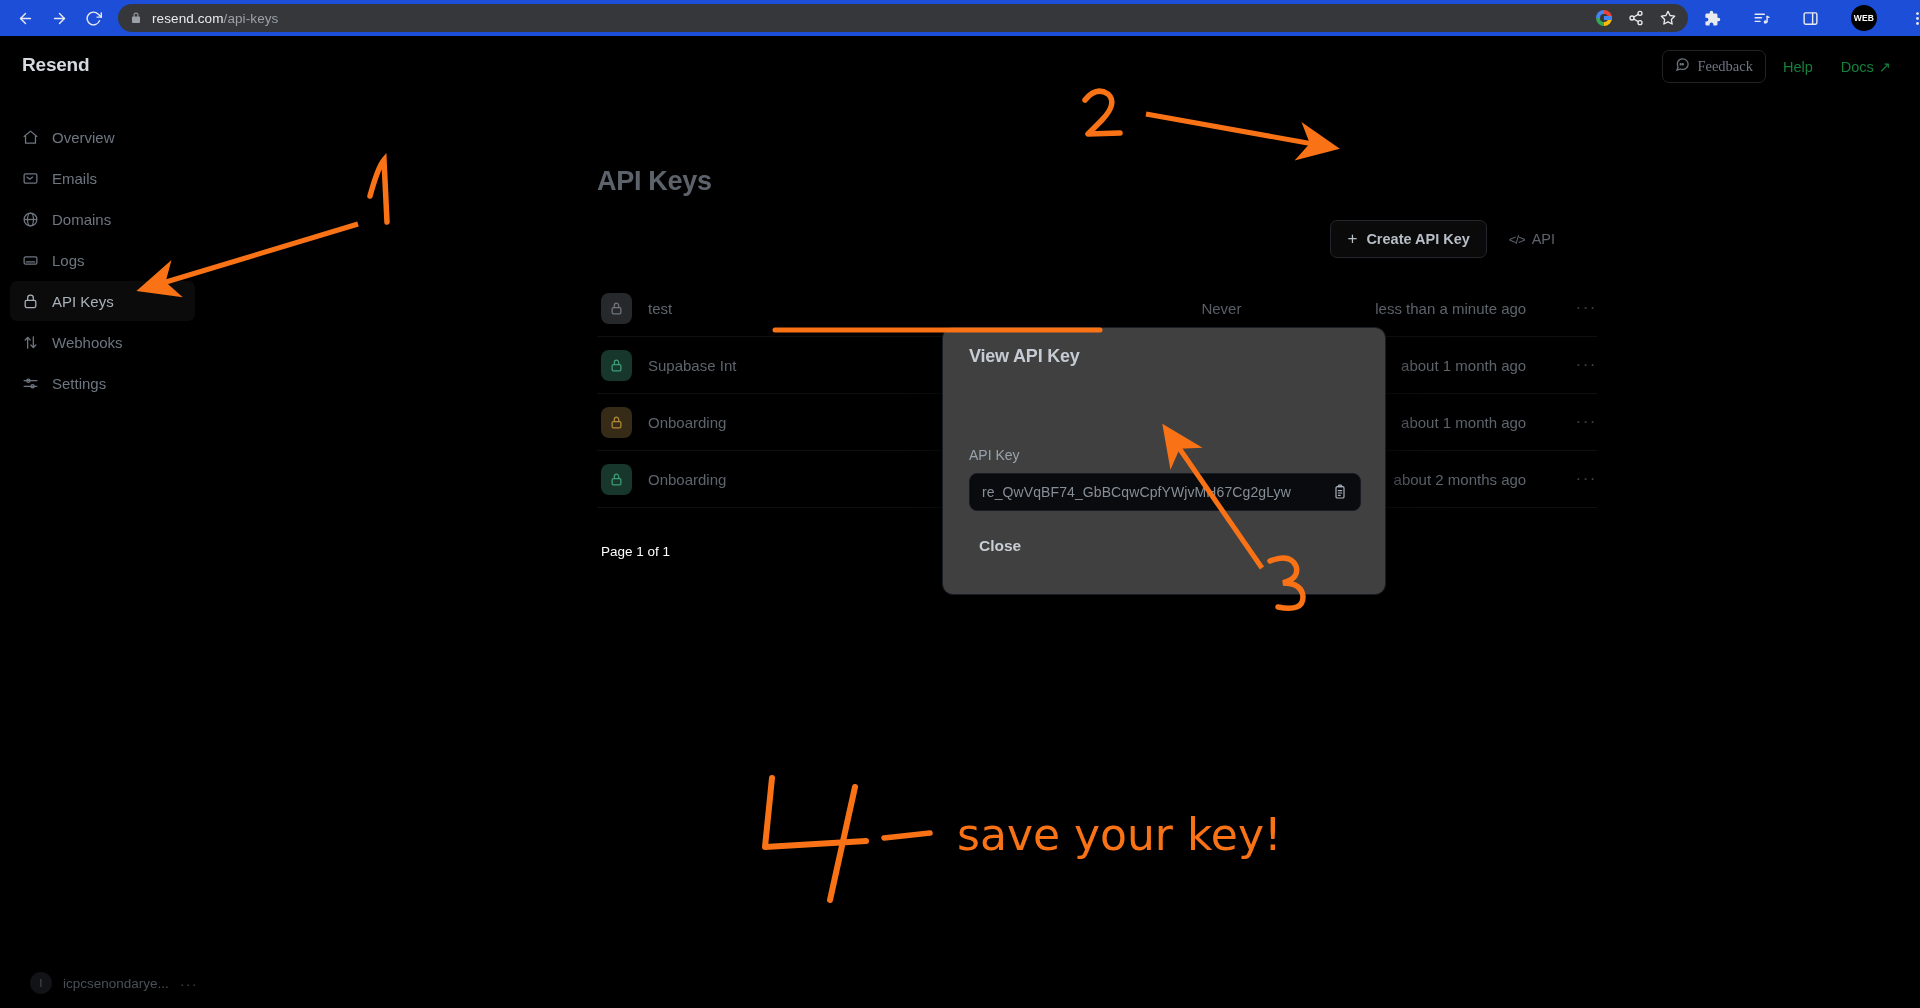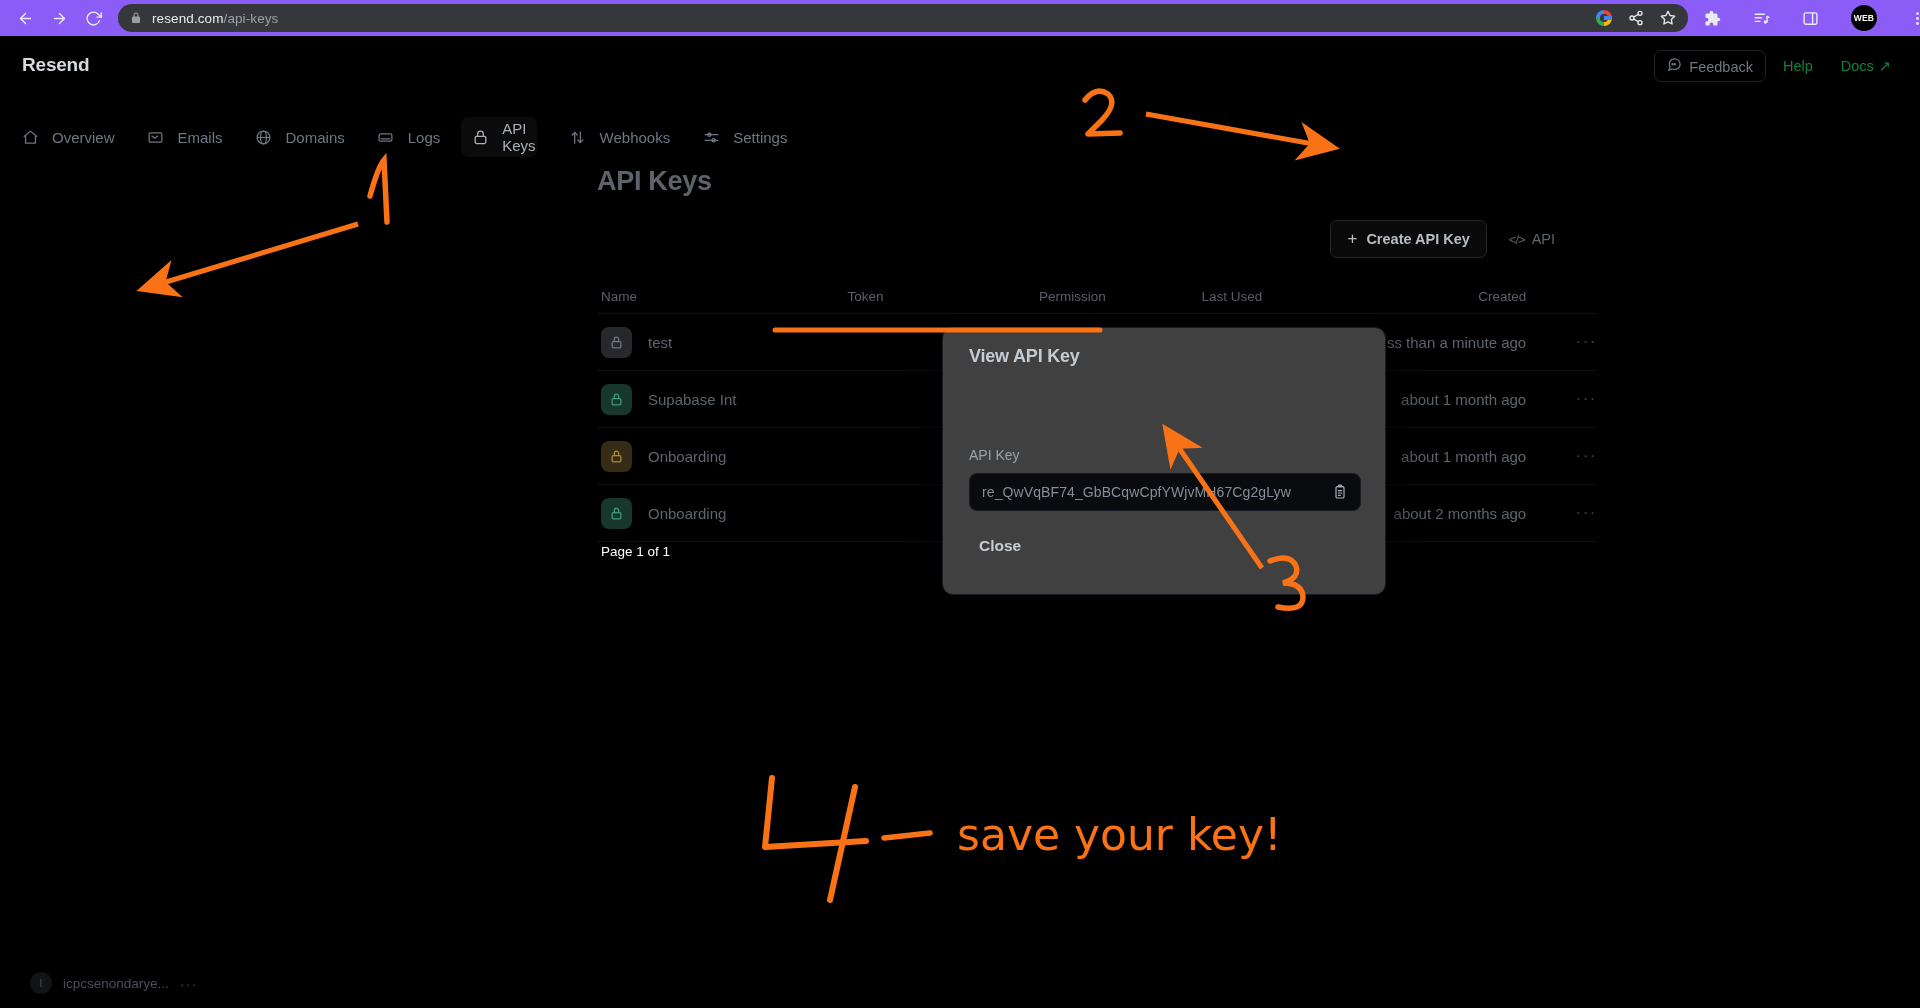--- a/index.html
+++ b/index.html
@@ -5,21 +5,21 @@
   * { margin:0; padding:0; box-sizing:border-box; }
   html, body {
     width:1920px; height:1008px;
     background:#000; overflow:hidden;
     font-family:"Liberation Sans", sans-serif;
   }
 
   
   .browser-bar{
     position:absolute; top:0; left:0; width:1920px; height:36px;
-    background:#8b5cf6; display:flex; align-items:center; padding:0 10px;
+    background:#1d4ed8; display:flex; align-items:center; padding:0 10px;
   }
   .nav-btns{ display:flex; align-items:center; gap:4px; }
   .nav-btn{
     width:30px; height:30px; border-radius:50%;
     display:flex; align-items:center; justify-content:center;
     color:#e8eaed;
   }
   .nav-btn svg{ width:17px; height:17px; }
   .omnibox{
     margin-left:10px; height:28px; flex:0 0 auto; width:1570px;
@@ -63,41 +63,41 @@
   }
   .brand{
     position:absolute; left:22px; top:18px;
     font-size:19px; font-weight:bold; color:#d6dade; letter-spacing:-.2px;
   }
   .header-right{
     position:absolute; right:18px; top:14px;
     display:flex; align-items:center; gap:6px;
   }
   .feedback-btn{
-    display:flex;align-items:flex-end;gap:7px;
+    display:flex;align-items:center;gap:7px;
     padding:6px 12px;border:1px solid #202226;border-radius:7px;
-    color:#6e7681;font-size:14.5px;
+    color:#6e7681;font-size:14.5px;font-family:Liberation Serif, serif;
   }
   .feedback-btn svg{ width:15px;height:15px; }
   .hdr-link{
     padding:6px 11px; color:#15803d; font-size:14.5px;
     display:flex;align-items:center;gap:5px;
   }
 
   
   .sidebar{ position:absolute; left:0; top:56px; width:205px; height:916px; }
   .side-item{
     position:relative; display:flex; align-items:center; gap:13px;
     height:40px; margin:0 10px; padding-left:11px; border-radius:7px;
     color:#6e7681; font-size:15px;
   }
   .side-item.active{ background:#0b0b0c; color:#a9b0b8; }
   .side-item .ico{ width:18px;height:18px;display:flex;align-items:center;justify-content:center; }
   .side-item .ico svg{ width:17px;height:17px; }
-  .side-list{ padding-top:25px; display:flex; flex-direction:row; gap:1px; }
+  .side-list{ padding-top:25px; display:flex; flex-direction:column; gap:1px; }
 
   .side-footer{
     position:absolute; left:0; bottom:14px; width:205px;
     display:flex; align-items:center; gap:11px; padding-left:30px;
   }
   .avatar{
     width:22px;height:22px;border-radius:50%;
     background:#121316; color:#4d535a; font-size:10px;
     display:flex;align-items:center;justify-content:center;
   }
@@ -413,28 +413,20 @@
         <span class="plus">+</span>
         <span>Create API Key</span>
       </div>
       <div class="api-link">
         <span class="code">&lt;/&gt;</span>
         <span>API</span>
       </div>
     </div>
 
     <div class="table">
-      <div class="t-head">
-        <div class="c-name">Name</div>
-        <div class="c-token">Token</div>
-        <div class="c-perm">Permission</div>
-        <div class="c-used">Last Used</div>
-        <div class="c-created">Created</div>
-        <div class="c-menu"></div>
-      </div>
 
       <div class="t-row">
         <div class="c-name">
           <span class="keybox kb-gray">
             <svg viewBox="0 0 24 24" fill="none" stroke="currentColor" stroke-width="2" stroke-linecap="round">
                 <rect x="5" y="10.5" width="14" height="10" rx="2"></rect>
                 <path d="M8.5 10.5V7a3.5 3.5 0 0 1 7 0v3.5"></path>
               </svg>
           </span>
           <span>test</span>

